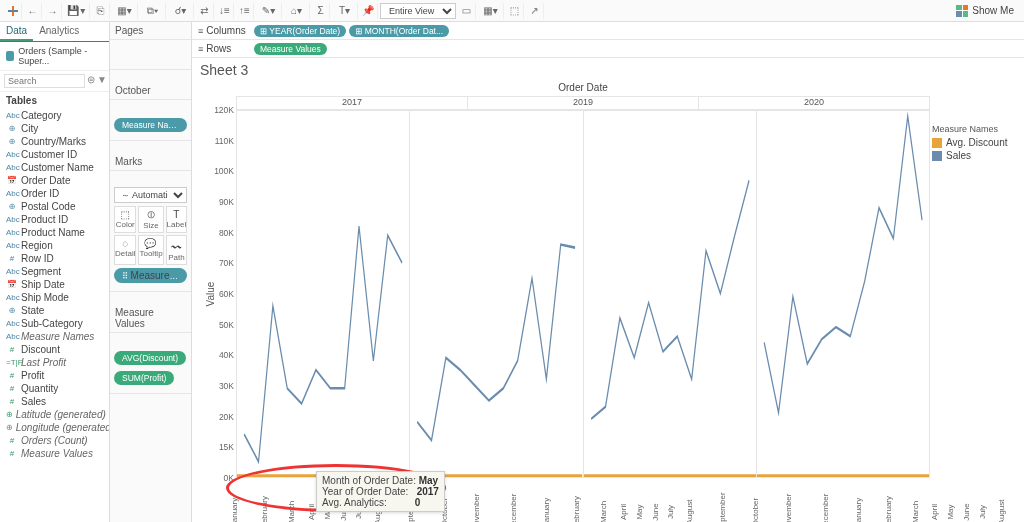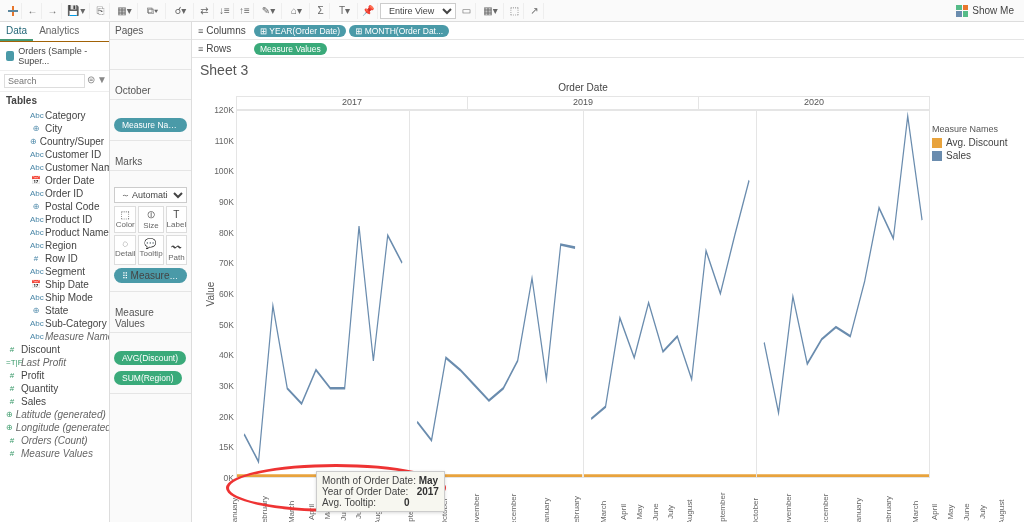--- a/index.html
+++ b/index.html
@@ -17,21 +17,21 @@
 .tabs{display:flex;border-bottom:1px solid #a16207;}
 .tab{padding:3px 6px;font-size:10px;color:#666;}
 .tab.active{color:#267;border-bottom:2px solid #497;}
 .dsrow{display:flex;align-items:center;gap:4px;padding:4px 6px;border-bottom:1px solid #eee;}
 .searchrow{display:flex;align-items:flex-start;padding:3px 4px;border-bottom:1px solid #eee;gap:2px;}
 .searchrow input{flex:1;border:1px solid #ddd;padding:1px 3px;font-size:9px;min-width:0;}
 .sec-h{padding:3px 6px;font-weight:bold;font-size:10px;}
 .fieldlist{flex:1;overflow:hidden;padding:0 2px;}
 .fld{display:flex;align-items:center;gap:3px;padding:1px 4px;font-size:9px;white-space:nowrap;}
 .fld .ty{width:12px;text-align:center;color:#888;font-size:8px;}
-.fld.dim .ty{color:#4a87a8;margin-left:24px;}
+.fld.dim .ty{color:#4a87a8;}
 .fld.meas .ty{color:#3a9a6a;}
 .fld.meas{color:#3a9a6a;}
 .fld .ital{font-style:italic;color:#666;}
 .midpane{width:82px;border-right:1px solid #ddd;display:flex;flex-direction:column;background:#fafafa;gap:12px;}
 .pane-title{padding:3px 5px;font-size:10px;color:#555;border-bottom:1px solid #e5e5e5;}
 .pane-body{padding:4px;border-bottom:1px solid #e5e5e5;}
 .marksel{width:100%;border:1px solid #ccc;font-size:9px;padding:1px 2px;background:#fff;}
 .mkgrid{display:grid;grid-template-columns:repeat(3,1fr);gap:2px;margin-top:3px;}
 .mk{border:1px solid #ddd;text-align:center;padding:2px 0;font-size:8px;color:#666;background:#fff;}
 .pill{display:inline-block;border-radius:8px;padding:1px 6px;font-size:8.5px;color:#fff;margin:2px 0;white-space:nowrap;overflow:hidden;text-overflow:ellipsis;max-width:100%;}
@@ -132,21 +132,21 @@
         <div class="fld dim">
           <span class="ty">Abc</span>
           <span class="">Category</span>
         </div>
         <div class="fld dim">
           <span class="ty">⊕</span>
           <span class="">City</span>
         </div>
         <div class="fld dim">
           <span class="ty">⊕</span>
-          <span class="">Country/Super</span>
+          <span class="">Country/Marks</span>
         </div>
         <div class="fld dim">
           <span class="ty">Abc</span>
           <span class="">Customer ID</span>
         </div>
         <div class="fld dim">
           <span class="ty">Abc</span>
           <span class="">Customer Name</span>
         </div>
         <div class="fld dim">
@@ -256,21 +256,21 @@
           <div class="mk"><div style="font-size:10px">T</div>Label</div>
           <div class="mk"><div style="font-size:10px">◌</div>Detail</div>
           <div class="mk"><div style="font-size:10px">💬</div>Tooltip</div>
           <div class="mk"><div style="font-size:10px">〰</div>Path</div>
         </div>
       <span class="pill teal wide" style="margin-top:3px">⠿ <span>Measure Names</span></span>
     </div>
     <div class="pane-title">Measure Values</div>
     <div class="pane-body">
       <span class="pill green wide">AVG(Discount)</span>
-      <span class="pill green wide">SUM(Region)</span>
+      <span class="pill green wide">SUM(Profit)</span>
     </div>
   </div>
 
   <div class="viz">
     <div class="shelves">
       <div class="shelfrow">
         <div class="shelf-lab">≡ <span>Columns</span></div>
         <div class="shelf-cont">
           <span class="pill teal">⊞ YEAR(Order Date)</span>
           <span class="pill teal">⊞ MONTH(Order Dat...</span>
@@ -386,18 +386,18 @@
               <div class="xt">May</div>
               <div class="xt">June</div>
               <div class="xt">July</div>
               <div class="xt">August</div>
             </div>
           </div>
         <div class="hl-ellipse" style="left:30px;bottom:6px;width:220px;height:48px;"></div>
         <div class="tooltip" style="left:120px;bottom:6px;">
           <div><span>Month of Order Date:</span> <b>May</b></div>
           <div><span>Year of Order Date:</span> &nbsp;&nbsp;<b>2017</b></div>
-          <div><span>Avg. Tooltip:</span> &nbsp;&nbsp;&nbsp;&nbsp;&nbsp;&nbsp;&nbsp;&nbsp;&nbsp;<b>0</b></div>
+          <div><span>Avg. Analytics:</span> &nbsp;&nbsp;&nbsp;&nbsp;&nbsp;&nbsp;&nbsp;&nbsp;&nbsp;<b>0</b></div>
         </div>
       </div>
     </div>
   </div>
 </div>
 
 </body></html>

